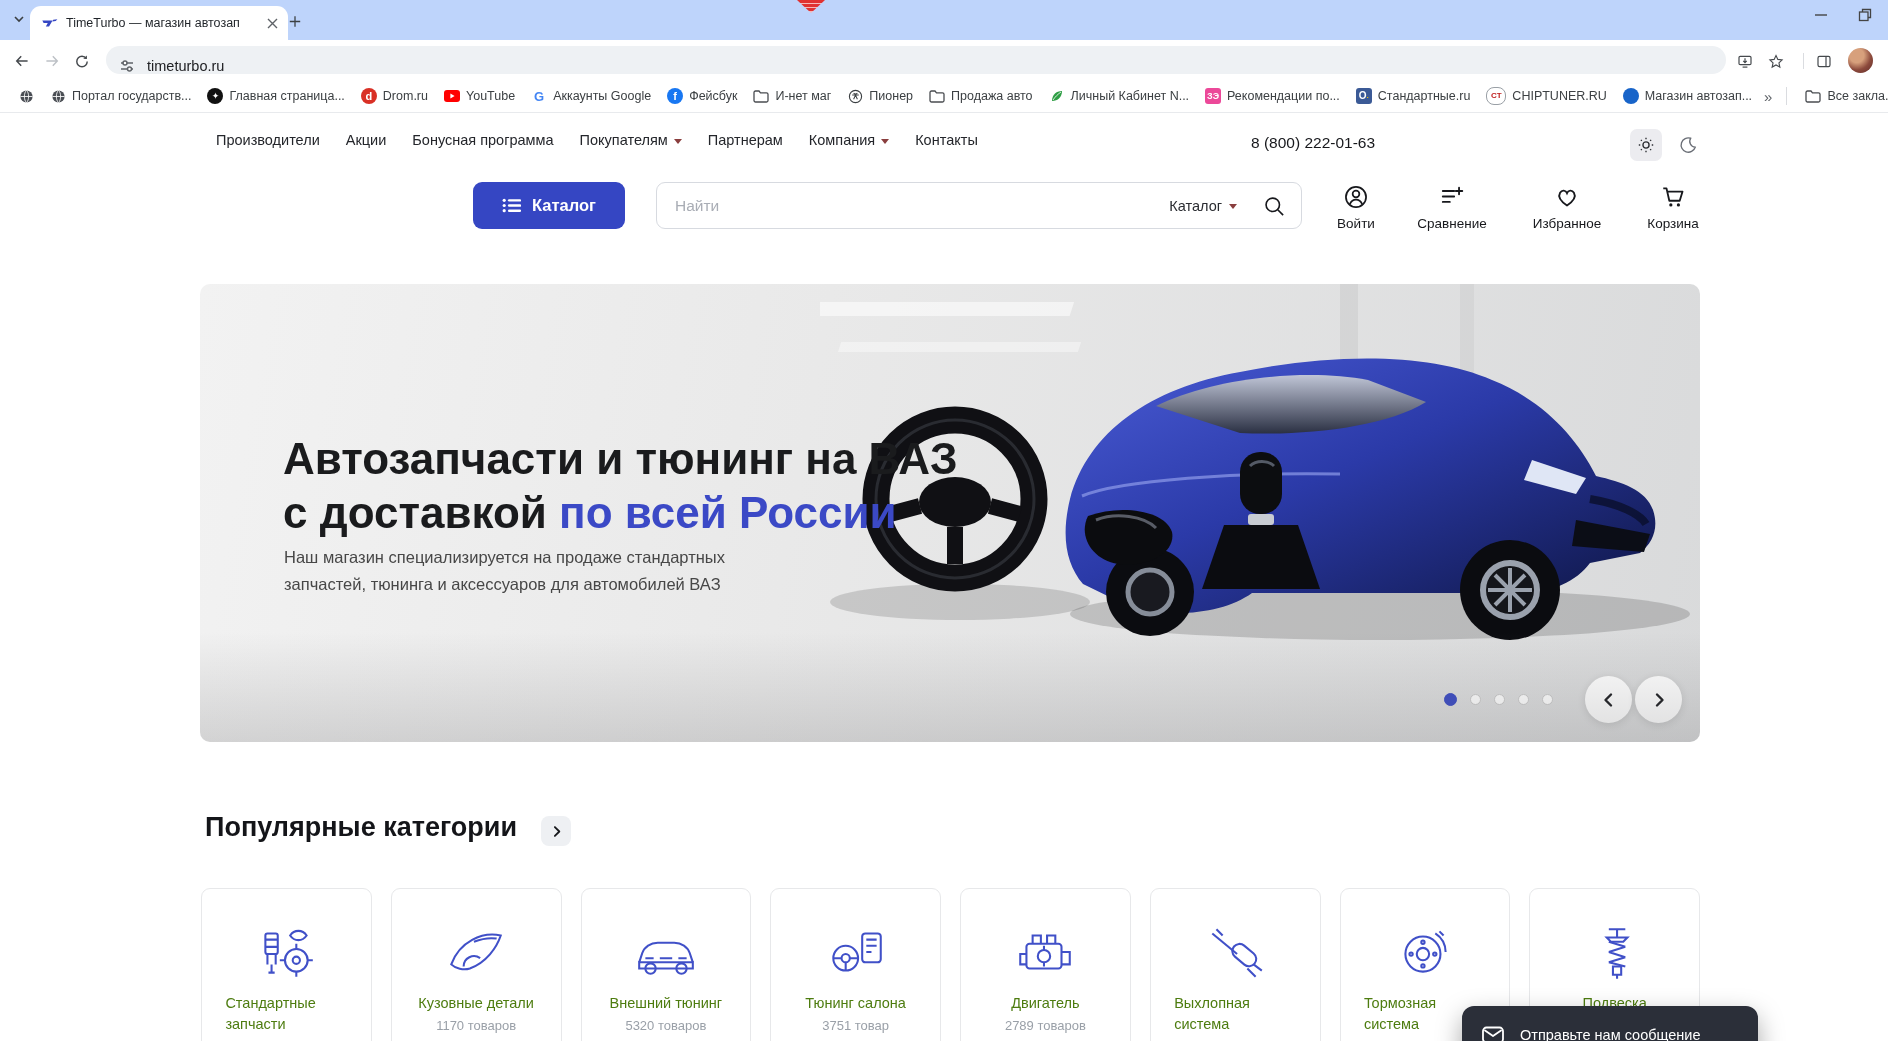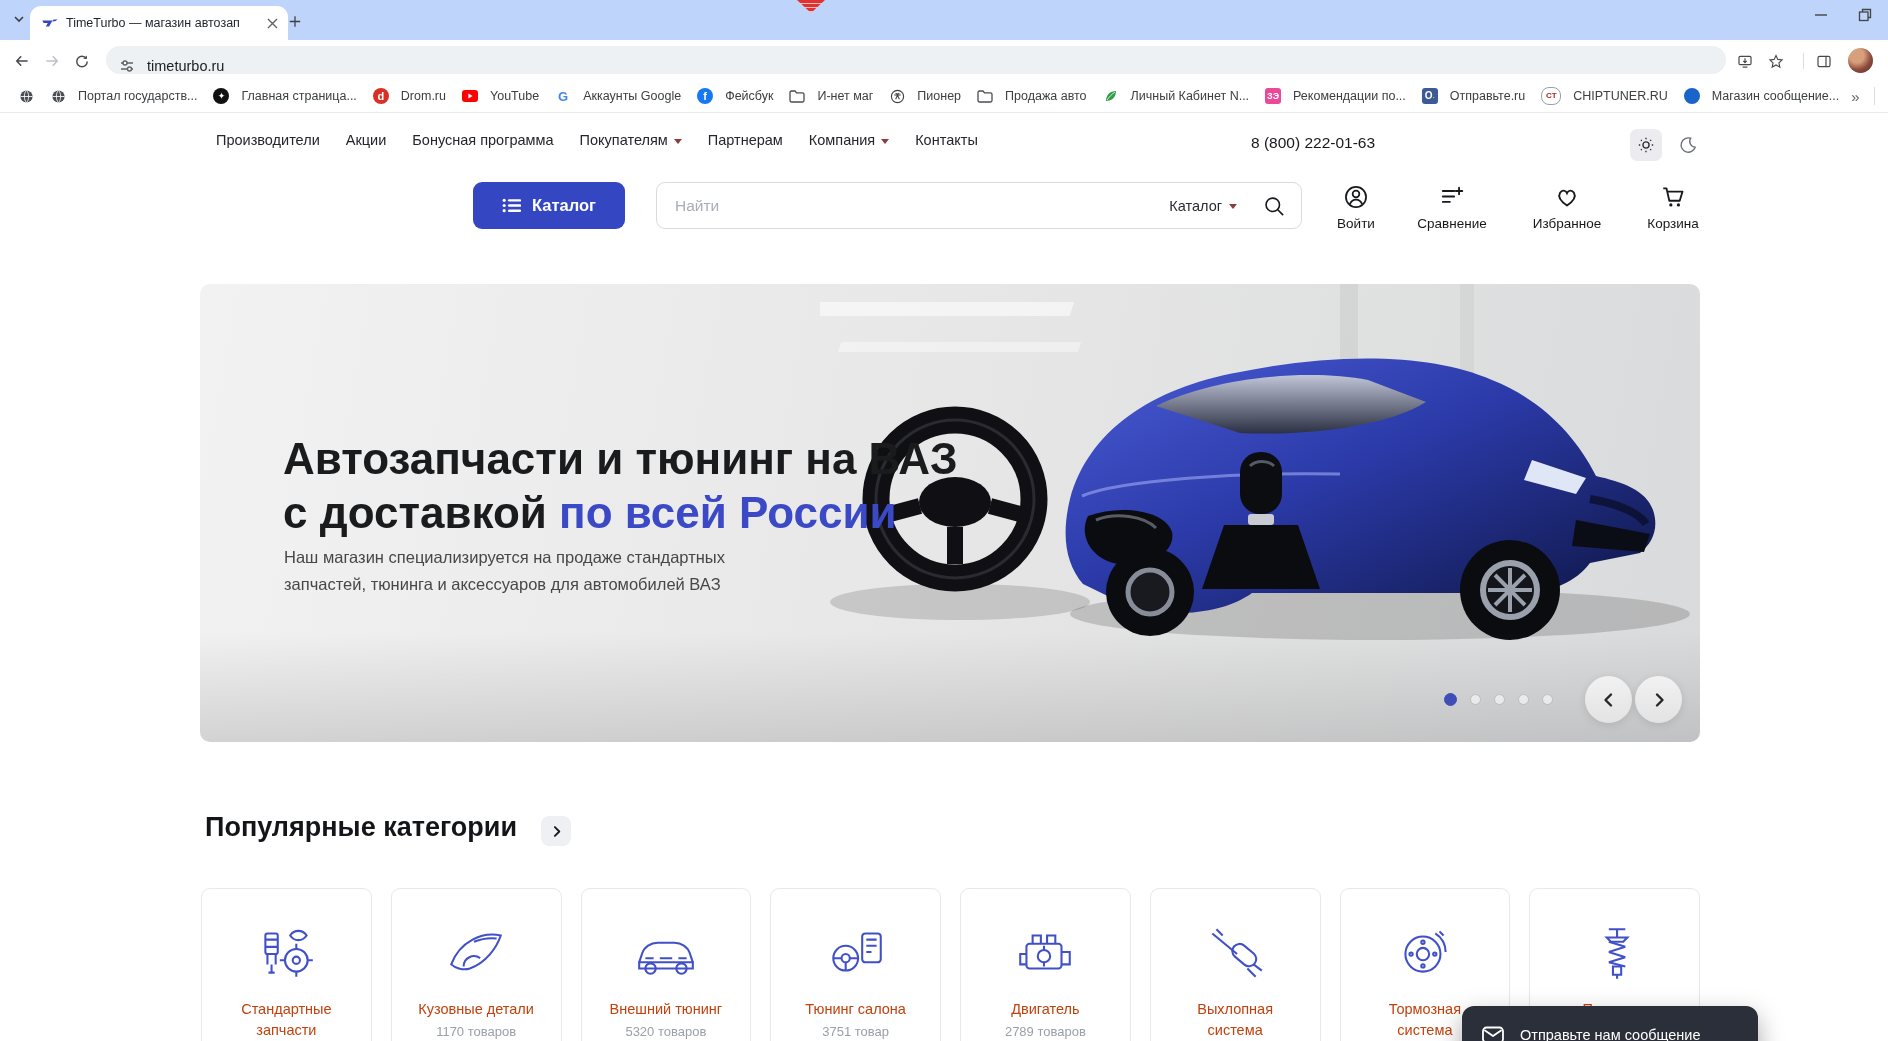--- a/index.html
+++ b/index.html
@@ -30,21 +30,21 @@
            display:flex;align-items:flex-end;font-size:14.5px;color:#202124;cursor:text}
   .omnibox .tune{margin-left:13px;display:flex}
   .omnibox .url{margin-left:12px}
   .tb-sep{position:absolute;left:1803px;top:13px;width:1px;height:16px;background:#dadce0}
   .avatar{position:absolute;left:1848px;top:8px;width:25px;height:25px;border-radius:50%;cursor:pointer;border:none;
           background:radial-gradient(circle at 35% 30%,#d7a07c 0 30%,#8c4a3c 60%,#5d2b28)}
 
   .bookmarksbar{position:absolute;top:80px;left:0;width:100%;height:33px;background:#fff;
                 border-bottom:1px solid #e8eaed;display:flex;align-items:center;padding:0 10px;box-sizing:border-box;
                 font-size:12.5px;color:#3c4043;white-space:nowrap}
-  .bm{display:flex;align-items:center;gap:12px;padding:3px 8px;border-radius:6px;cursor:pointer}
+  .bm{display:flex;align-items:center;gap:6px;padding:3px 8px;border-radius:6px;cursor:pointer}
   .bm-ico{width:16px;height:16px;display:inline-flex;align-items:center;justify-content:center;flex:none;
           font-size:11px;font-weight:700;line-height:1}
   .ic-circle{border-radius:50%}
   .bm-right{margin-left:auto;display:flex;align-items:center;gap:10px}
   .bm-sep{width:1px;height:18px;background:#dadce0}
   .bm-ovf{font-size:15px;color:#5f6368;cursor:pointer;padding:0 4px}
 
   
   .site-nav{position:absolute;left:216px;top:132px;display:flex;gap:26px;font-size:14.5px;color:#24262b}
   .nav-item{display:flex;align-items:center;gap:6px;cursor:pointer}
@@ -95,21 +95,21 @@
 
   
   .popular-head{position:absolute;left:205px;top:812px;display:flex;gap:24px}
   .popular-head h2{margin:0;font-size:27px;font-weight:700;color:#141519}
   .head-arrow{width:30px;height:30px;border:none;border-radius:8px;background:#eef0f3;display:flex;
               align-items:center;justify-content:center;cursor:pointer;margin-top:4px}
   .cards{position:absolute;left:201px;top:888px;width:1499px;display:grid;
          grid-template-columns:repeat(8,1fr);gap:19px}
   .card{height:215px;border:1px solid #e7e8ea;border-radius:9px;background:#fff;display:flex;
         flex-direction:column;align-items:center;padding-top:30px;box-sizing:border-box;cursor:pointer}
-  .card .nm{margin-top:14px;font-size:14.5px;line-height:21px;color:#c2410c;text-align:center;max-width:122px}
+  .card .nm{margin-top:8px;font-size:14.5px;line-height:21px;color:#4d7c0f;max-width:122px}
   .card .ct{margin-top:4px;font-size:13px;color:#9aa0a8}
 
   
   .chat{position:absolute;left:1462px;top:1006px;width:296px;height:58px;background:#2b2f39;border-radius:12px;
         display:flex;align-items:center;gap:14px;padding:0 18px;box-sizing:border-box;color:#fff;
         font-size:14.5px;cursor:pointer;z-index:6;box-shadow:0 10px 26px rgba(0,0,0,.35)}
 </style>
 </head>
 <body>
 
@@ -283,29 +283,29 @@
           </svg>
         </span>
       <span>Личный Кабинет N...</span>
     </div>
     <div class="bm">
       <span class="bm-ico" style="background:#ec4899;color:#fff;border-radius:3px;font-size:9px">ЗЭ</span>
       <span>Рекомендации по...</span>
     </div>
     <div class="bm">
       <span class="bm-ico" style="background:#3b5a96;color:#fff;border-radius:3px;font-size:10px">O<span style="color:#f2c200;font-size:8px">.</span></span>
-      <span>Отправьте.ru</span>
+      <span>Стандартные.ru</span>
     </div>
     <div class="bm">
       <span class="bm-ico" style="border:1.4px solid #9aa0a6;border-radius:8px;color:#c02020;font-size:8px;width:18px">CT</span>
       <span>CHIPTUNER.RU</span>
     </div>
     <div class="bm">
       <span class="bm-ico ic-circle" style="background:#1864c9"></span>
-      <span>Магазин сообщение...</span>
+      <span>Магазин автозап...</span>
     </div>
     <div class="bm-right">
       <span class="bm-ovf">»</span>
       <span class="bm-sep"></span>
       <div class="bm">
         <span class="bm-ico">
             <svg width="16" height="13" viewBox="0 0 16 13">
               <path d="M1,2.5 C1,1.7 1.7,1 2.5,1 H6 L7.5,2.8 H13.5 C14.3,2.8 15,3.5 15,4.3 V10.5 C15,11.3 14.3,12 13.5,12 H2.5 C1.7,12 1,11.3 1,10.5 Z" fill="none" stroke="#494c50" stroke-width="1.3"></path>
             </svg>
           </span>

